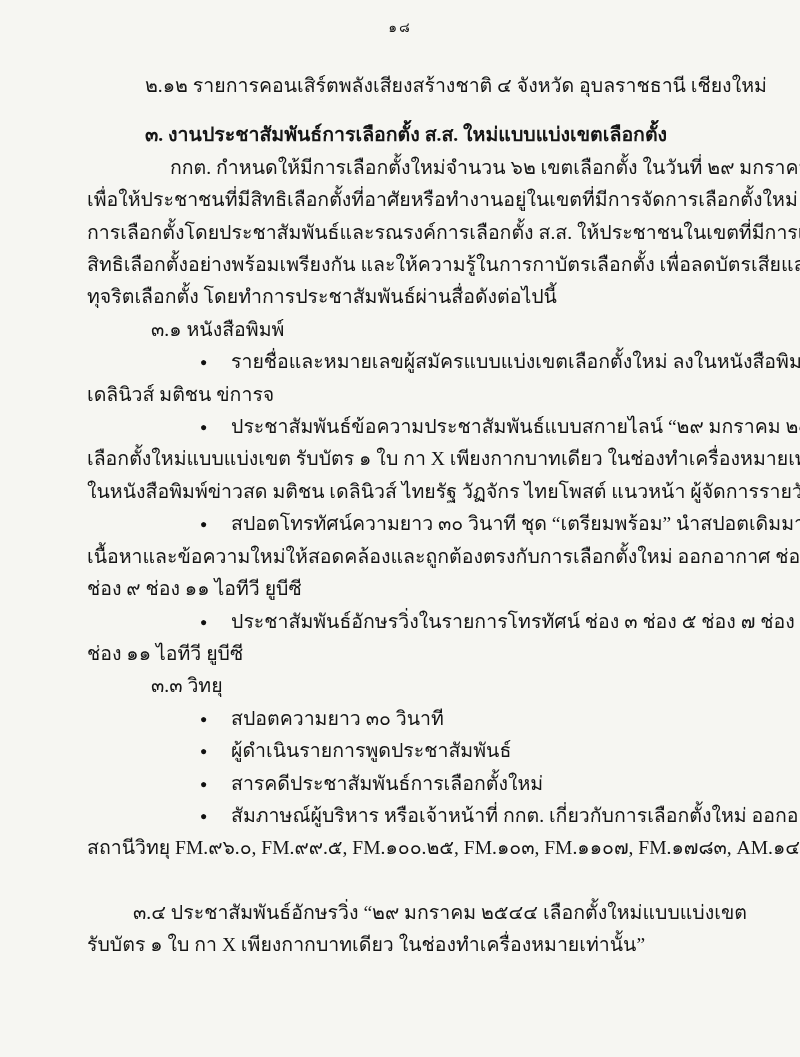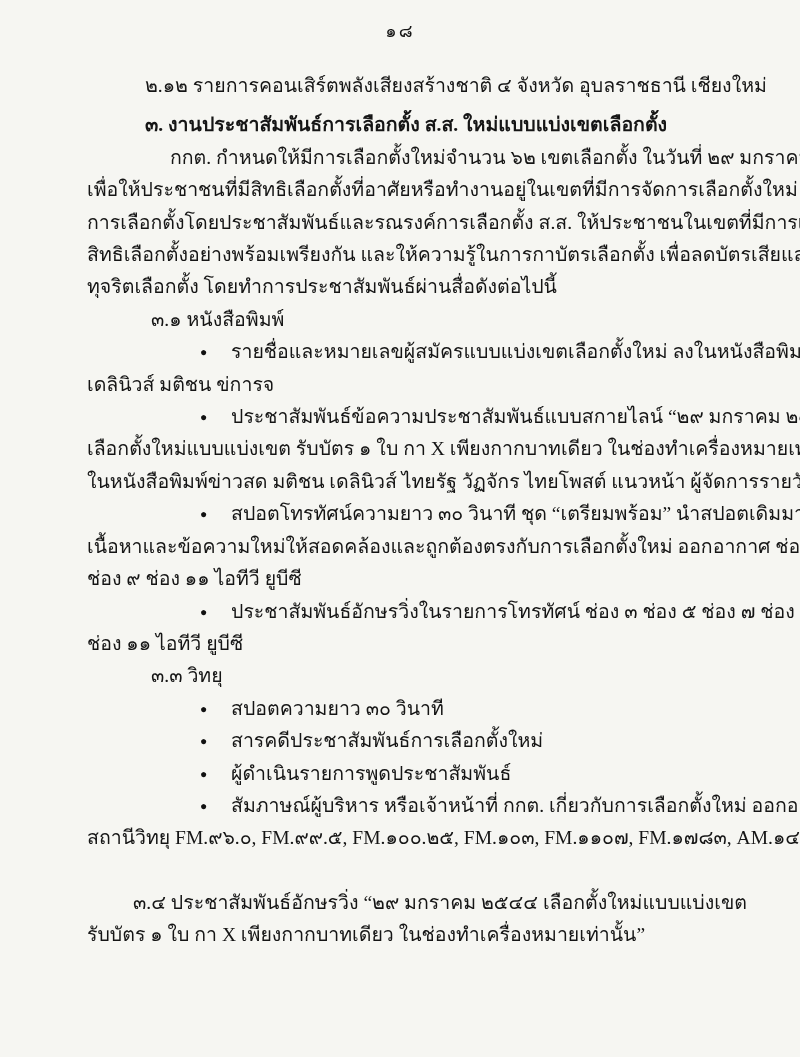--- a/index.html
+++ b/index.html
@@ -6,33 +6,33 @@
   body{
     width:800px;height:1057px;
     background:#f6f6f2;
     font-family:"Liberation Serif","DejaVu Serif",serif;
     color:#151515;
     -webkit-font-smoothing:antialiased;
   }
   .page{position:relative;width:800px;height:1057px;overflow:hidden;background:#f6f6f2;}
   .pageno{
     position:absolute;top:16px;left:0;width:100%;
-    text-align:center;font-size:18px;letter-spacing:2px;
+    text-align:center;font-size:14px;letter-spacing:2px;
   }
   .content{
     position:absolute;top:70px;left:87px;width:632px;
     font-size:19.5px;line-height:32.4px;
   }
   .ln{white-space:nowrap;}
   .bold{font-weight:bold;}
   .ind-a{padding-left:58px;}   
   .ind-b{padding-left:83px;}   
   .ind-c{padding-left:64px;}   
   .ind-d{padding-left:46px;margin-top:32px;}   
-  .gap-sm{margin-top:7px;}
+  .gap-sm{margin-top:17px;}
   .blt{padding-left:113px;}
   .blt .b{
     display:inline-block;width:12px;margin-right:19px;
     font-size:12px;vertical-align:2px;color:#111;
   }
 </style>
 </head>
 <body>
 
 <div class="page">
@@ -59,22 +59,22 @@
     <div class="ln">ในหนังสือพิมพ์ข่าวสด มติชน เดลินิวส์ ไทยรัฐ  วัฏจักร  ไทยโพสต์  แนวหน้า ผู้จัดการรายวัน</div>
 
     <div class="ln blt"><span class="b">●</span><span>สปอตโทรทัศน์ความยาว ๓๐ วินาที ชุด “เตรียมพร้อม” นำสปอตเดิมมาปรับ</span></div>
     <div class="ln">เนื้อหาและข้อความใหม่ให้สอดคล้องและถูกต้องตรงกับการเลือกตั้งใหม่ ออกอากาศ ช่อง ๓ ช่อง ๕  ช่อง ๗</div>
     <div class="ln">ช่อง ๙  ช่อง ๑๑  ไอทีวี ยูบีซี</div>
     <div class="ln blt"><span class="b">●</span><span>ประชาสัมพันธ์อักษรวิ่งในรายการโทรทัศน์  ช่อง ๓  ช่อง ๕  ช่อง ๗ ช่อง ๙</span></div>
     <div class="ln">ช่อง ๑๑   ไอทีวี ยูบีซี</div>
 
     <div class="ln ind-c">๓.๓  วิทยุ</div>
     <div class="ln blt"><span class="b">●</span><span>สปอตความยาว ๓๐ วินาที</span></div>
+    <div class="ln blt"><span class="b">●</span><span>ผู้ดำเนินรายการพูดประชาสัมพันธ์</span></div>
     <div class="ln blt"><span class="b">●</span><span>สารคดีประชาสัมพันธ์การเลือกตั้งใหม่</span></div>
-    <div class="ln blt"><span class="b">●</span><span>ผู้ดำเนินรายการพูดประชาสัมพันธ์</span></div>
     <div class="ln blt"><span class="b">●</span><span>สัมภาษณ์ผู้บริหาร หรือเจ้าหน้าที่ กกต. เกี่ยวกับการเลือกตั้งใหม่ ออกอากาศทาง</span></div>
     <div class="ln">สถานีวิทยุ  FM.๙๖.๐,  FM.๙๙.๕,  FM.๑๐๐.๒๕,  FM.๑๐๓,  FM.๑๑๐๗,  FM.๑๗๘๓,  AM.๑๔๔๐,</div>
 
     <div class="ln ind-d">๓.๔  ประชาสัมพันธ์อักษรวิ่ง  “๒๙ มกราคม ๒๕๔๔   เลือกตั้งใหม่แบบแบ่งเขต</div>
     <div class="ln">รับบัตร ๑ ใบ กา X เพียงกากบาทเดียว ในช่องทำเครื่องหมายเท่านั้น”</div>
 
   </div>
 </div>
 
 </body></html>

